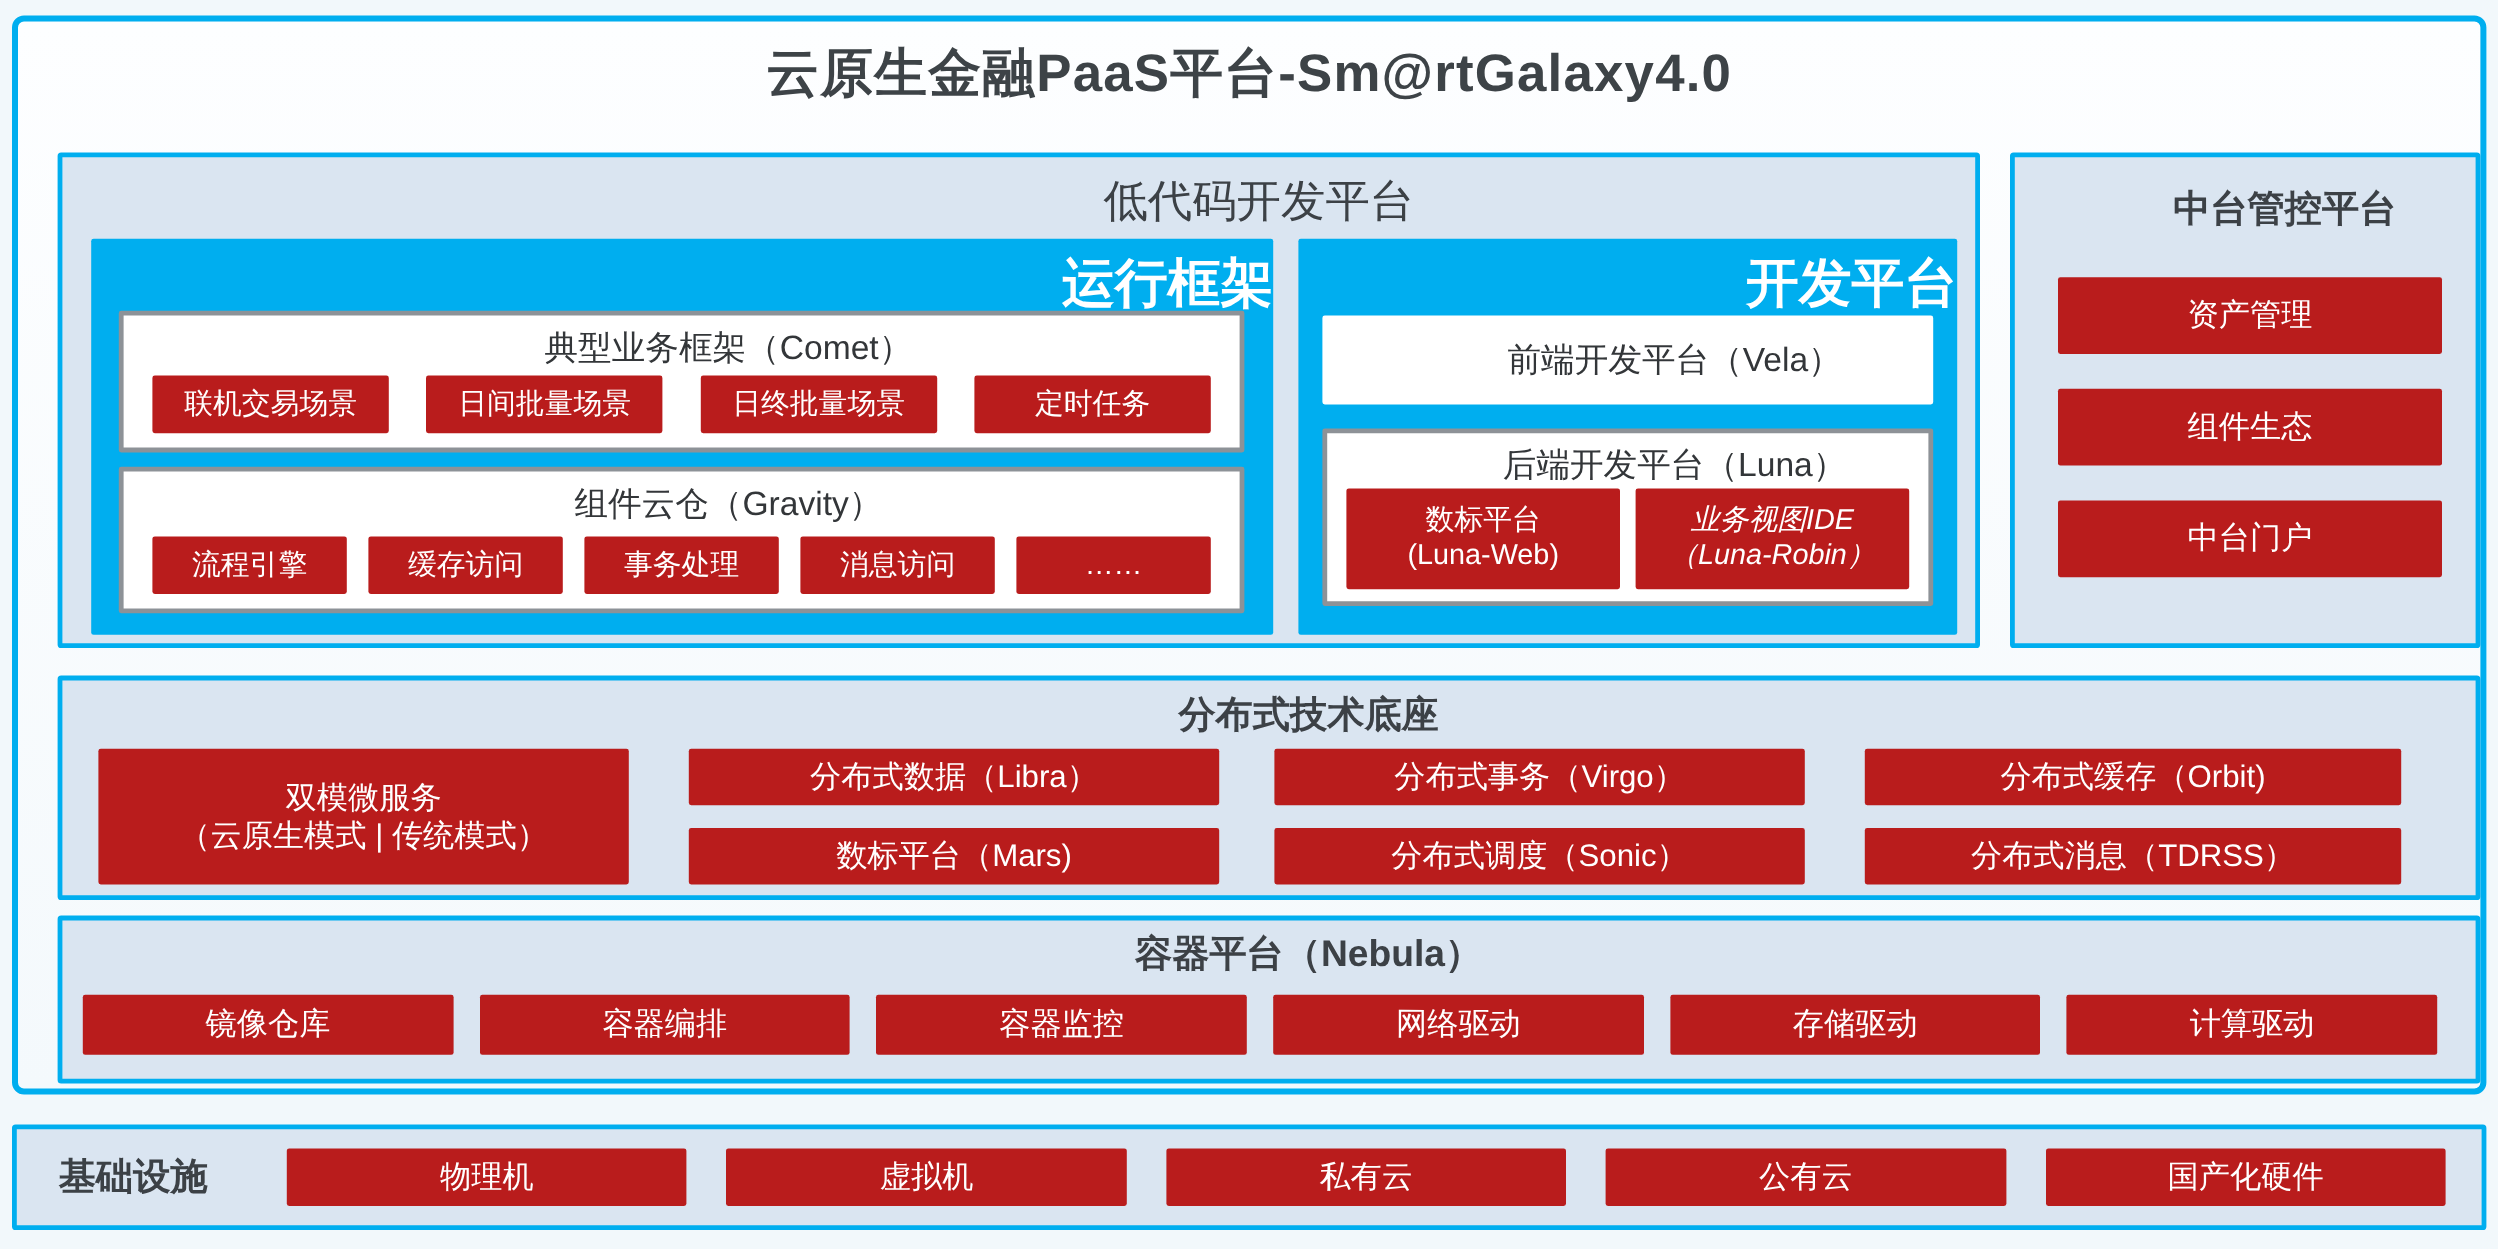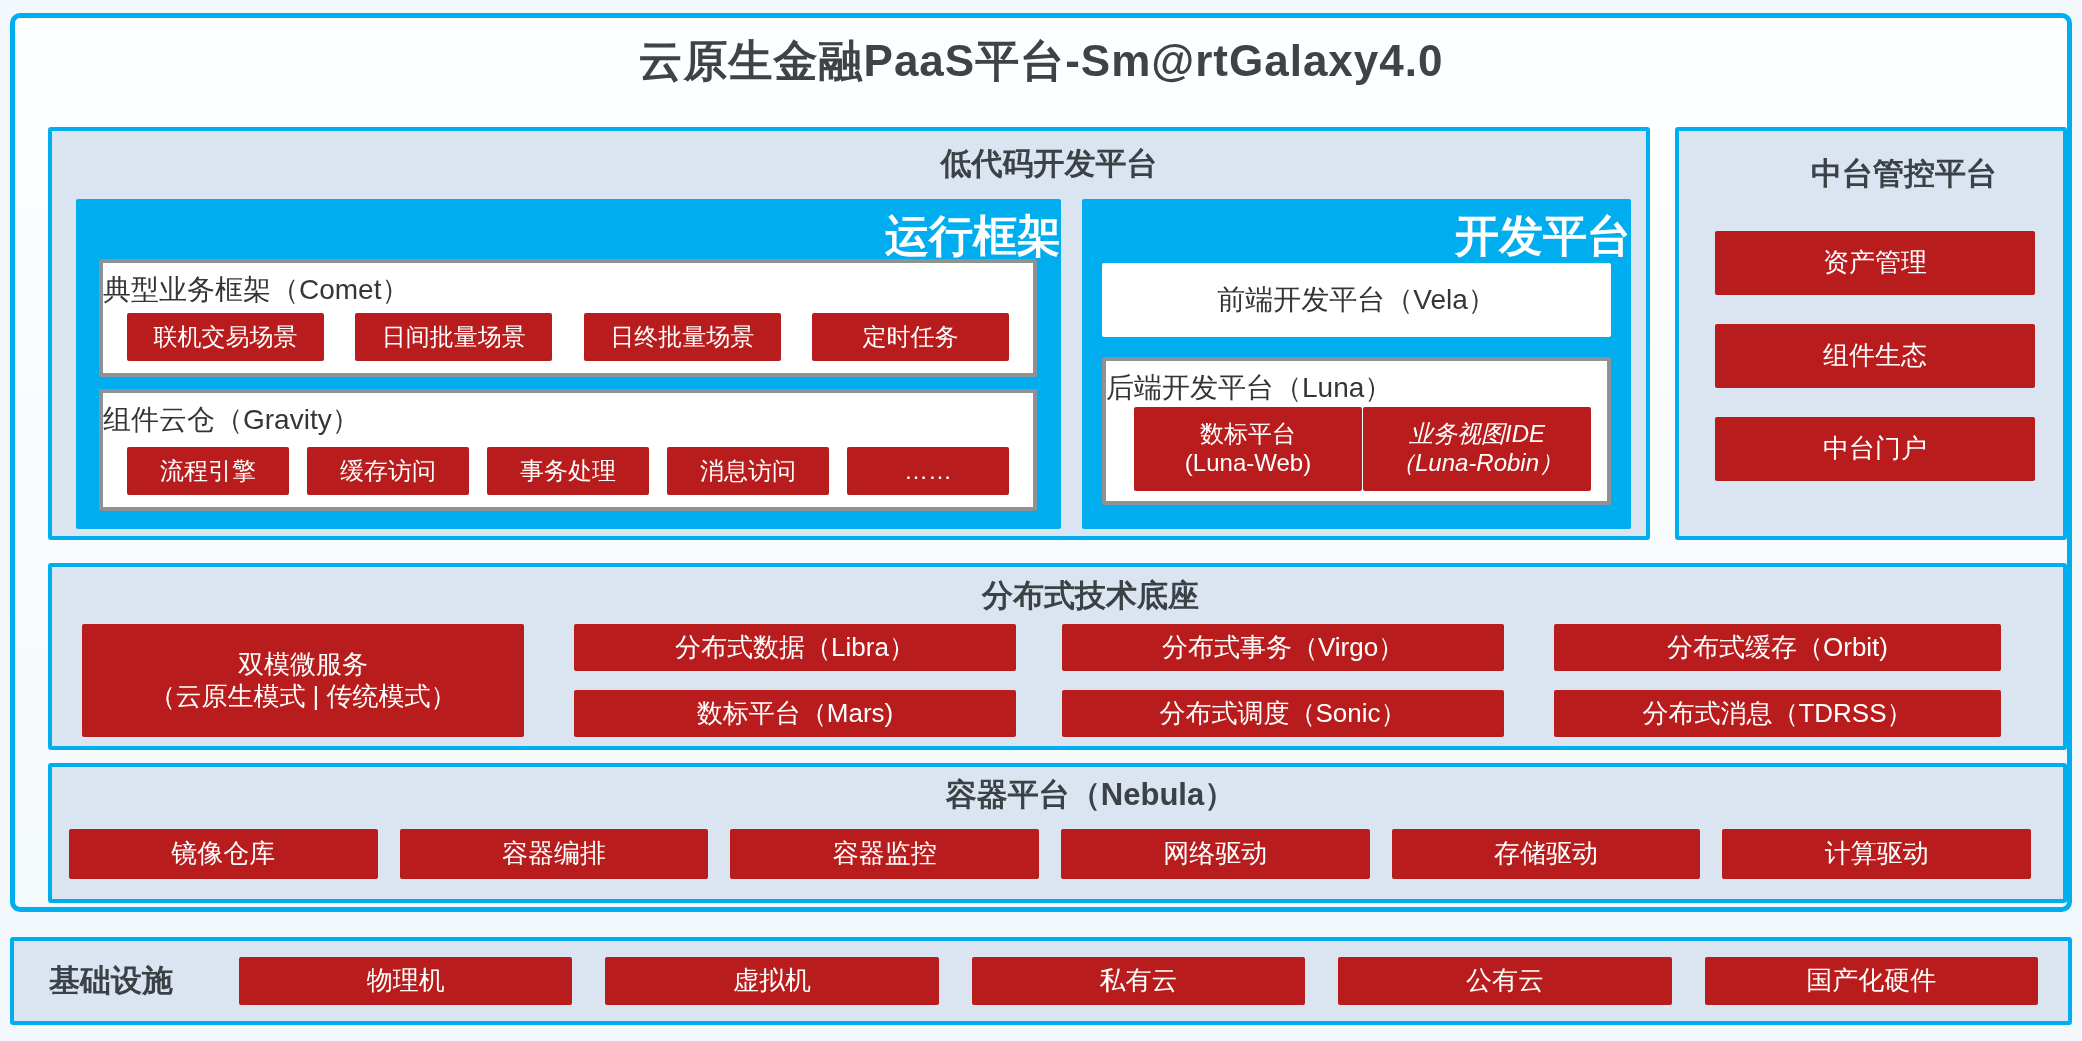--- a/index.html
+++ b/index.html
@@ -31,34 +31,34 @@
   }
   .blue-panel-header{
     position:absolute;left:0;top:8px;width:100%;text-align:right;
     font-size:44px;font-weight:bold;color:#ffffff;
   }
   .white-box{
     position:absolute;box-sizing:border-box;background:#ffffff;border-radius:2px;
   }
   .white-box.gray-border{border:4px solid #8d9297;}
   .white-box-title{
-    position:absolute;left:0;top:8px;width:100%;text-align:left;
-    font-size:28px;font-weight:500;color:#333639;
+    position:absolute;left:0;top:8px;width:100%;text-align:center;
+    font-size:28px;font-weight:500;color:#333639;padding-left:39px;
   }
   .btn{
     box-sizing:border-box;background:#b91c1c;color:#ffffff;border-radius:2px;
     display:flex;align-items:center;justify-content:center;text-align:center;
     font-size:24px;line-height:1.2;
   }
   .btn-row{position:absolute;display:flex;justify-content:space-between;align-items:center;}
   .abs{position:absolute;}
   
   .lowcode{left:33px;top:109px;width:1602px;height:413px;}
   .lowcode-header{position:absolute;top:12px;left:200px;width:100%;text-align:center;
-    font-size:31px;font-weight:bold;color:#3c4146;}
+    font-size:37px;font-weight:normal;color:#3c4146;}
   .runtime{left:24px;top:68px;width:985px;height:330px;}
   .devplat{left:1030px;top:68px;width:549px;height:330px;}
   
   .midplatform{left:1660px;top:109px;width:392px;height:413px;}
   .mid-btn{position:absolute;left:36px;width:320px;height:64px;font-size:26px;}
   
   .dist{left:33px;top:545px;width:2019px;height:187px;}
   .dist-btn{position:absolute;height:47px;font-size:26px;}
   
   .containerp{left:33px;top:745px;width:2019px;height:140px;}
@@ -109,21 +109,21 @@
     <div class="blue-panel devplat">
       <div class="blue-panel-header">开发平台</div>
 
       <div class="white-box" style="left:20px;top:64px;width:509px;height:74px;">
         <div class="white-box-title" style="top:0;height:74px;display:flex;align-items:center;justify-content:center;">前端开发平台（Vela）</div>
       </div>
 
       <div class="white-box gray-border" style="left:20px;top:158px;width:509px;height:148px;">
         <div class="white-box-title">后端开发平台（Luna）</div>
         <div class="btn-row" style="left:16px;right:16px;bottom:10px;height:84px;">
-          <div class="btn two-line" style="width:228px;height:84px;margin-left:12px;">
+          <div class="btn two-line" style="width:228px;height:84px;">
             <div>
               <span>数标平台</span>
               <span>(Luna-Web)</span>
             </div>
           </div>
           <div class="btn two-line" style="width:228px;height:84px;font-style:italic;">
             <div>
               <span>业务视图IDE</span>
               <span>（Luna-Robin）</span>
             </div>

